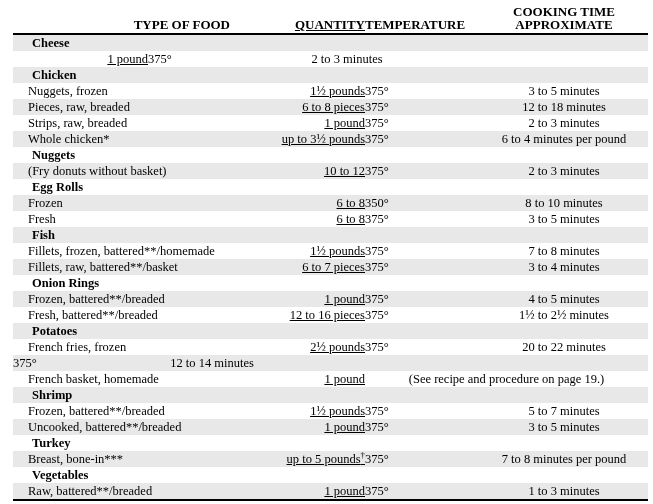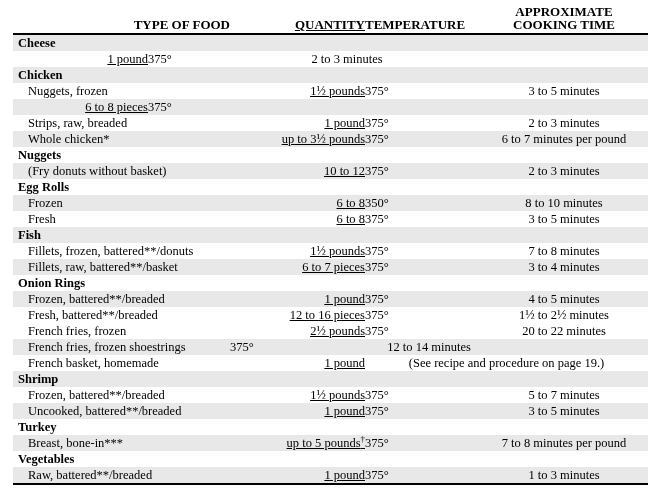--- a/index.html
+++ b/index.html
@@ -40,21 +40,21 @@
     font-size: 12.5px;
   }
   .row.shaded { background: var(--stripe, #e8e8e8); }
   .cell {
     box-sizing: border-box;
     white-space: nowrap;
     overflow: hidden;
   }
   .food-cat {
     font-weight: bold;
-    padding-left: 5px;
+    padding-left: 19px;
     width: 635px;
   }
   .food-item {
     padding-left: 15px;
     width: 217px;
   }
   sup {
     font-size: 9px;
     line-height: 0;
     vertical-align: super;
@@ -62,22 +62,22 @@
 </style>
 </head>
 <body style="--stripe: #e8e8e8;">
 
 <div class="table">
   <div class="thead">
     <div class="th col-food">TYPE OF FOOD</div>
     <div class="th col-qty">QUANTITY</div>
     <div class="th col-temp">TEMPERATURE</div>
     <div class="th col-time">
+      <div>COOKING TIME</div>
       <div>APPROXIMATE</div>
-      <div>COOKING TIME</div>
     </div>
   </div>
   <div class="tbody" id="tbody">
       <div class="row shaded">
         <div class="cell food-cat">Cheese</div>
       </div>
       <div class="row">
         <div class="cell col-qty"><span>1 pound</span></div>
         <div class="cell col-temp">375°</div>
         <div class="cell col-time">2 to 3 minutes</div>
@@ -85,34 +85,36 @@
       <div class="row shaded">
         <div class="cell food-cat">Chicken</div>
       </div>
       <div class="row">
         <div class="cell food-item">Nuggets, frozen</div>
         <div class="cell col-qty"><span>1½ pounds</span></div>
         <div class="cell col-temp">375°</div>
         <div class="cell col-time">3 to 5 minutes</div>
       </div>
       <div class="row shaded">
+        <div class="cell food-item">Pieces, raw, breaded</div>
         <div class="cell col-qty"><span>6 to 8 pieces</span></div>
         <div class="cell col-temp">375°</div>
+        <div class="cell col-time">12 to 18 minutes</div>
       </div>
       <div class="row">
         <div class="cell food-item">Strips, raw, breaded</div>
         <div class="cell col-qty"><span>1 pound</span></div>
         <div class="cell col-temp">375°</div>
         <div class="cell col-time">2 to 3 minutes</div>
       </div>
       <div class="row shaded">
         <div class="cell food-item">Whole chicken*</div>
         <div class="cell col-qty"><span>up to 3½ pounds</span></div>
         <div class="cell col-temp">375°</div>
-        <div class="cell col-time">6 to 7 minutes per pound</div>
+        <div class="cell col-time">6 to 4 minutes per pound</div>
       </div>
       <div class="row">
         <div class="cell food-cat">Nuggets</div>
       </div>
       <div class="row shaded">
         <div class="cell food-item">(Fry donuts without basket)</div>
         <div class="cell col-qty"><span>10 to 12</span></div>
         <div class="cell col-temp">375°</div>
         <div class="cell col-time">2 to 3 minutes</div>
       </div>
@@ -128,21 +130,21 @@
       <div class="row">
         <div class="cell food-item">Fresh</div>
         <div class="cell col-qty"><span>6 to 8</span></div>
         <div class="cell col-temp">375°</div>
         <div class="cell col-time">3 to 5 minutes</div>
       </div>
       <div class="row shaded">
         <div class="cell food-cat">Fish</div>
       </div>
       <div class="row">
-        <div class="cell food-item">Fillets, frozen, battered**/donuts</div>
+        <div class="cell food-item">Fillets, frozen, battered**/homemade</div>
         <div class="cell col-qty"><span>1½ pounds</span></div>
         <div class="cell col-temp">375°</div>
         <div class="cell col-time">7 to 8 minutes</div>
       </div>
       <div class="row shaded">
         <div class="cell food-item">Fillets, raw, battered**/basket</div>
         <div class="cell col-qty"><span>6 to 7 pieces</span></div>
         <div class="cell col-temp">375°</div>
         <div class="cell col-time">3 to 4 minutes</div>
       </div>
@@ -154,28 +156,30 @@
         <div class="cell col-qty"><span>1 pound</span></div>
         <div class="cell col-temp">375°</div>
         <div class="cell col-time">4 to 5 minutes</div>
       </div>
       <div class="row">
         <div class="cell food-item">Fresh, battered**/breaded</div>
         <div class="cell col-qty"><span>12 to 16 pieces</span></div>
         <div class="cell col-temp">375°</div>
         <div class="cell col-time">1½ to 2½ minutes</div>
       </div>
+      <div class="row shaded">
+        <div class="cell food-cat">Potatoes</div>
+      </div>
       <div class="row">
         <div class="cell food-item">French fries, frozen</div>
         <div class="cell col-qty"><span>2½ pounds</span></div>
         <div class="cell col-temp">375°</div>
         <div class="cell col-time">20 to 22 minutes</div>
       </div>
       <div class="row shaded">
-        <div class="cell food-item">French fries, frozen shoestrings</div>
         <div class="cell col-temp">375°</div>
         <div class="cell col-time">12 to 14 minutes</div>
       </div>
       <div class="row">
         <div class="cell food-item">French basket, homemade</div>
         <div class="cell col-qty"><span>1 pound</span></div>
         <div class="cell col-note">(See recipe and procedure on page 19.)</div>
       </div>
       <div class="row shaded">
         <div class="cell food-cat">Shrimp</div>

